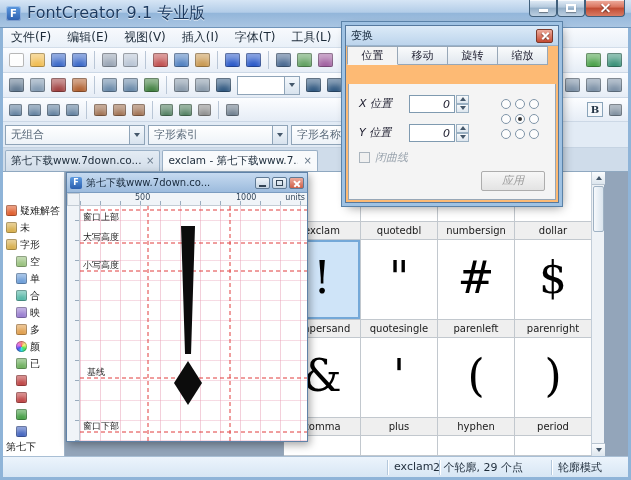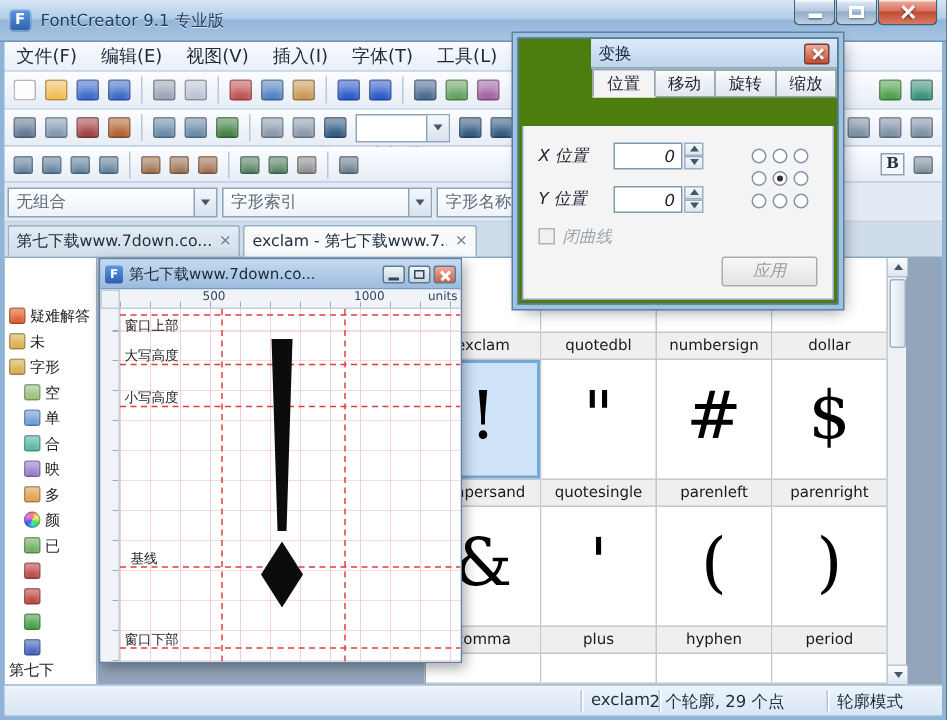--- a/index.html
+++ b/index.html
@@ -7,21 +7,21 @@
   .app { position:relative; width:631px; height:480px; background:#8fb4d8; overflow:hidden;
          outline:1px solid #4e759e; }
 
   
   .titlebar { position:absolute; left:0; top:0; width:631px; height:28px;
     background:linear-gradient(#d6e5f5 0%,#b3cde8 45%,#93b6da 50%,#a9c5e2 100%);
     border-bottom:1px solid #6f94ba; display:flex; align-items:center; padding:0 6px; }
   .appicon { width:15px; height:15px; border-radius:3px; background:linear-gradient(#5d9ae0,#2b5fae);
     color:#fff; font:bold 10px "DejaVu Sans",sans-serif; text-align:center; line-height:15px; margin-right:6px;
     box-shadow:inset 0 0 0 1px rgba(255,255,255,.4); }
-  .apptitle { font-size:11px; color:#1d3least; color:#1d3a5f; text-shadow:0 1px 0 rgba(255,255,255,.7); }
+  .apptitle { font-size:16px; color:#1d3least; color:#1d3a5f; text-shadow:0 1px 0 rgba(255,255,255,.7); }
   .caps { position:absolute; right:6px; top:0; display:flex; }
   .cap { height:17px; border:1px solid #41607c; border-top:none; border-radius:0 0 4px 4px;
     background:linear-gradient(#e4eef8,#b4c9dd 45%,#93aec7 50%,#bdd0e2 100%);
     box-shadow:inset 0 1px 0 rgba(255,255,255,.7); display:flex; align-items:flex-start; justify-content:center; }
   .cap.min,.cap.max { width:28px; }
   .cap.cls { width:40px; background:linear-gradient(#efb0a2,#d9725c 45%,#c04a32 50%,#d87b64 100%); }
   .g-min { width:9px; height:3px; background:#fff; margin-top:9px; box-shadow:0 1px 1px rgba(0,0,0,.4); }
   .g-max { width:10px; height:8px; border:2px solid #fff; margin-top:4px; box-shadow:0 1px 1px rgba(0,0,0,.3); }
   .g-x { position:relative; width:11px; height:11px; margin-top:3px; }
   .g-x::before,.g-x::after { content:""; position:absolute; left:0; top:4px; width:11px; height:2px; background:#fff;
@@ -119,23 +119,23 @@
   .ed-rleft { position:absolute; left:0; top:33px; width:13px; height:235px;
     background:repeating-linear-gradient(0deg,#9aacbe 0 1px,transparent 1px 20px) 100% 0/4px 100% no-repeat,#f0f4f8;
     border-right:1px solid #c3ccd5; }
   .ed-canvas { position:absolute; left:13px; top:33px; width:227px; height:235px;
     background:
       repeating-linear-gradient(90deg,rgba(232,160,182,.5) 0 1px,transparent 1px 20px),
       repeating-linear-gradient(0deg,rgba(232,160,182,.38) 0 1px,transparent 1px 20px),#fff; }
   .ed-canvas svg { position:absolute; inset:0; }
 
   
-  .dialog { position:absolute; left:345px; top:25px; width:214px; height:178px; background:#4d7c0f;
+  .dialog { position:absolute; left:345px; top:25px; width:214px; height:178px; background:#fdba74;
     border:1px solid #56799e; box-shadow:0 0 0 3px rgba(163,197,230,.95), 0 0 0 4px #5a82a8, 3px 4px 10px rgba(0,0,0,.45);
-    z-index:50;padding-left:48px; }
+    z-index:50; }
   .dlg-title { height:20px; background:linear-gradient(#dcebf8,#bcd4ec); border-bottom:1px solid #9ab4cd;
     display:flex; align-items:center; padding:0 5px; }
   .dlg-title .dtext { flex:1; font-size:11px; color:#16293d; }
   .dlg-close { width:17px; height:14px; border:1px solid #7c3a2c; border-radius:2px;
     background:linear-gradient(#eda family); background:linear-gradient(#edab9c,#c64a32); display:flex; align-items:center; justify-content:center; }
   .dlg-close .g-x { width:8px; height:8px; margin-top:0; }
   .dlg-close .g-x::before,.dlg-close .g-x::after { width:9px; height:2px; top:3px; }
   .dtabs { display:flex; padding-left:2px; }
   .dtab { width:51px; height:19px; margin-left:-1px; border:1px solid #97a7b7; text-align:center;
     font-size:11px; color:#223; line-height:17px; background:linear-gradient(#fafbfc,#e0e7ee); }

